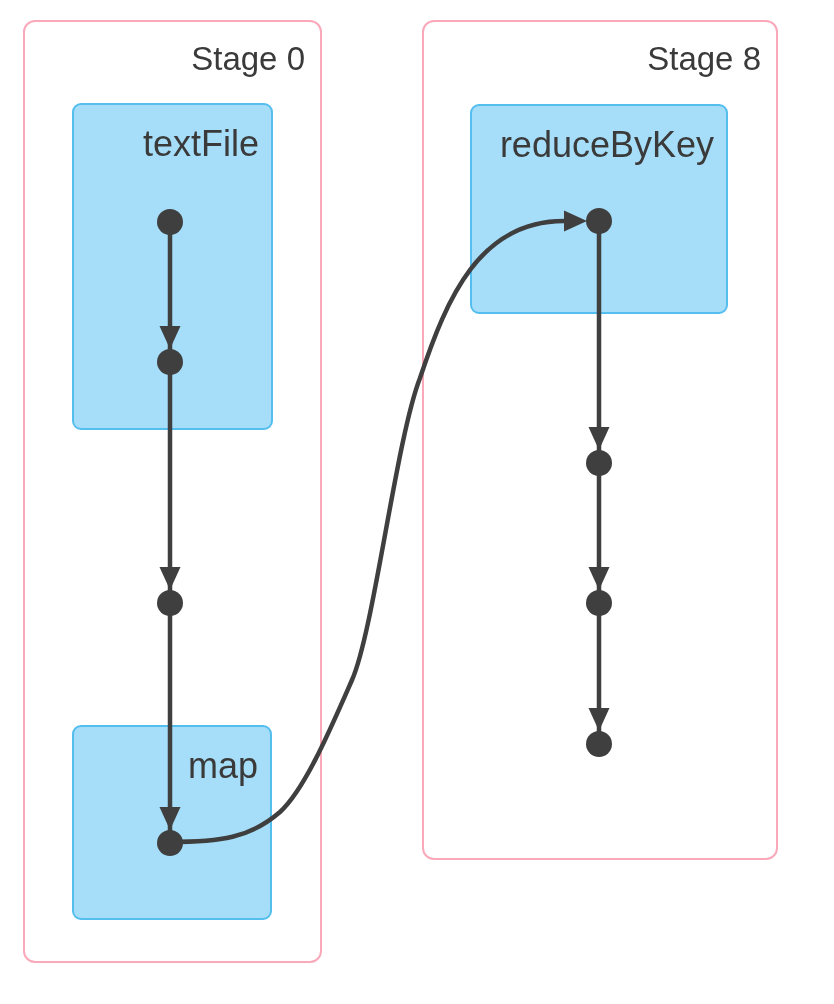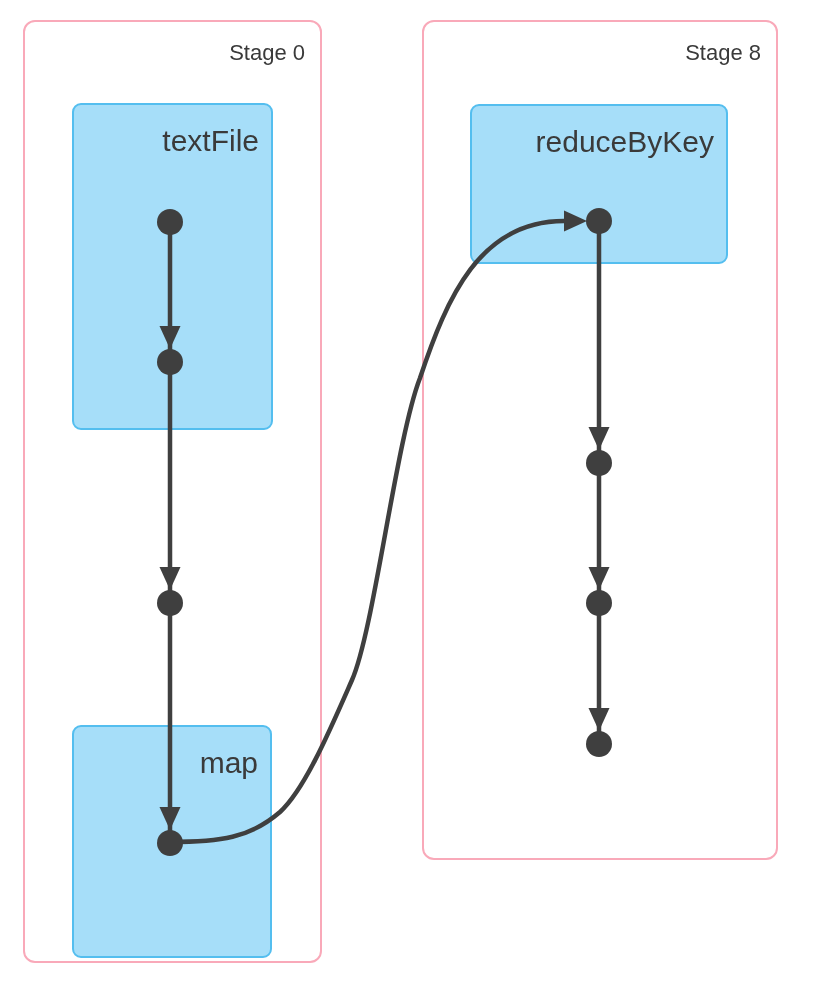--- a/index.html
+++ b/index.html
@@ -23,37 +23,37 @@
     position: absolute;
     border: 2.5px solid var(--stage-border);
     border-radius: 12px;
     background: transparent;
     box-sizing: border-box;
   }
   .stage-label {
     position: absolute;
     top: 20px;
     right: 15px;
-    font-size: 22px;
+    font-size: 33px;
     line-height: 1;
     color: var(--text);
     white-space: nowrap;
   }
   .op {
     position: absolute;
     background: var(--op-fill);
     border: 2.5px solid var(--op-border);
     border-radius: 9px;
     box-sizing: border-box;
   }
   .op-label {
     position: absolute;
     top: 21px;
     right: 12px;
-    font-size: 30px;
+    font-size: 36px;
     line-height: 1;
     color: var(--text);
     white-space: nowrap;
   }
   svg.overlay {
     position: absolute;
     left: 0;
     top: 0;
     pointer-events: none;
   }
@@ -76,25 +76,25 @@
 
   <div class="stage" style="left:422px; top:20px; width:356px; height:840px;">
     <span class="stage-label">Stage 8</span>
   </div>
 
   <div class="op" style="left:72px; top:103px; width:201px; height:327px;">
     <span class="op-label">textFile</span>
   </div>
 
 
-  <div class="op" style="left:72px; top:725px; width:200px; height:233px;">
+  <div class="op" style="left:72px; top:725px; width:200px; height:195px;">
     <span class="op-label">map</span>
   </div>
 
-  <div class="op" style="left:470px; top:104px; width:258px; height:160px;">
+  <div class="op" style="left:470px; top:104px; width:258px; height:210px;">
     <span class="op-label">reduceByKey</span>
   </div>
 
 
   <svg class="overlay" width="834" height="1004" viewBox="0 0 834 1004">
 
     <line class="edge" x1="170" y1="222" x2="170" y2="842"></line>
 
     <path class="edge" d="M 170 842 C 220 842 250 838 280 812 C 305 789 330 730 352 680 C 374 630 396 440 420 378 C 447 297 480 221 564 221"></path>
 

